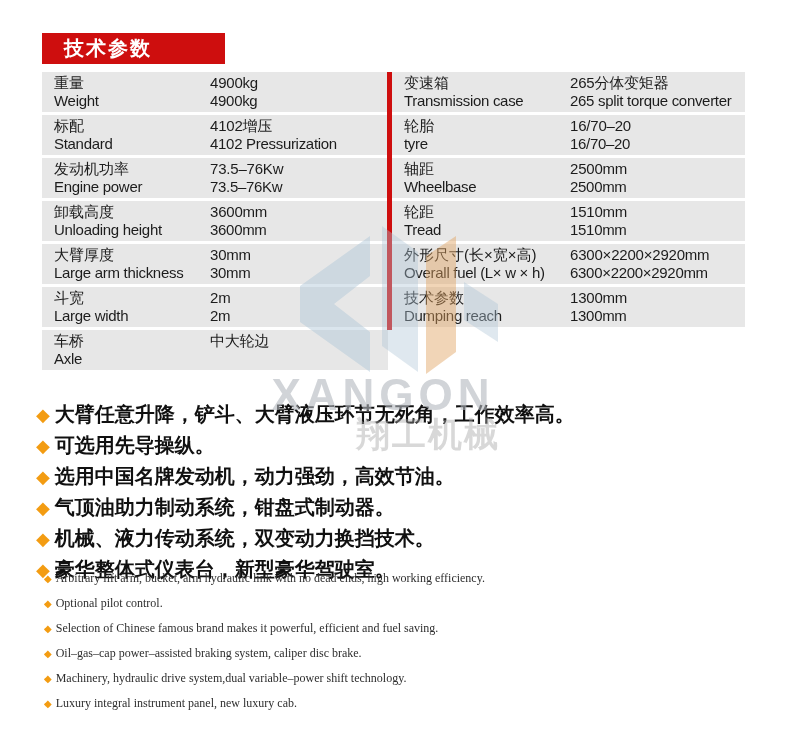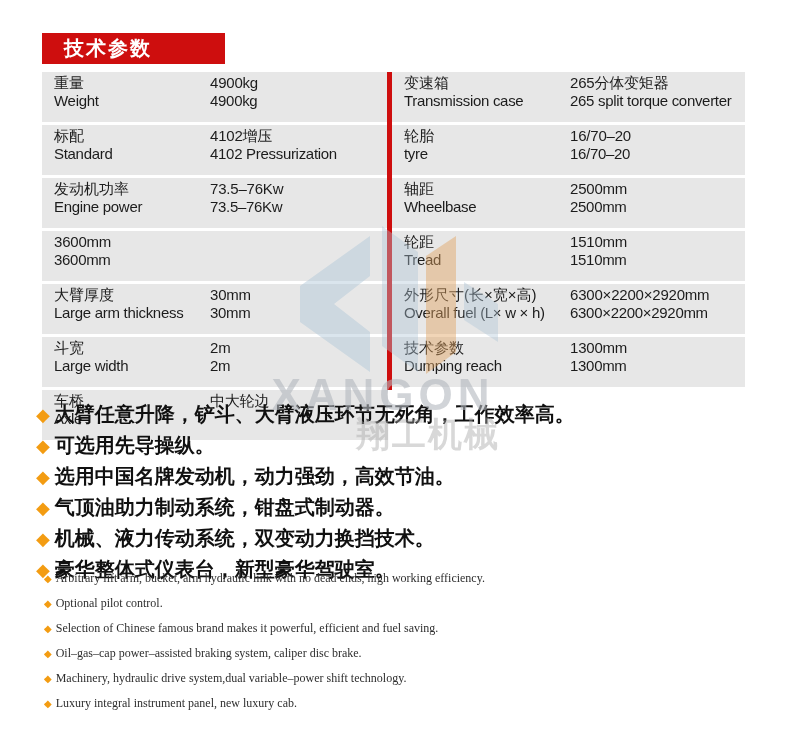--- a/index.html
+++ b/index.html
@@ -17,21 +17,21 @@
     position:absolute;left:42px;top:33px;width:183px;height:31px;
     background:var(--accent-red);color:#fff;font-size:20px;font-weight:bold;
     line-height:31px;padding-left:22px;letter-spacing:2px;
   }
 
   
   .spec-table{position:absolute;top:72px;}
   .spec-table.left{left:42px;width:346px;}
   .spec-table.right{left:387px;width:358px;border-left:5px solid var(--accent-red);}
   .trow{
-    display:flex;background:var(--row-bg);height:50px;margin-bottom:3px;
+    display:flex;background:var(--row-bg);height:40px;margin-bottom:3px;
     padding:2px 0 0 12px;overflow:visible;
   }
   .cell .zh{font-size:15px;color:var(--ink);line-height:18px;white-space:nowrap;}
   .cell .en{font-size:15px;color:var(--ink);line-height:17px;white-space:nowrap;letter-spacing:-0.3px;}
   .spec-table.left  .lab{width:156px;flex:none;}
   .spec-table.right .lab{width:166px;flex:none;}
   .cell.val{flex:1;letter-spacing:-0.2px;}
 
   
   .wm{position:absolute;z-index:4;pointer-events:none;}
@@ -102,20 +102,24 @@
           <div class="zh">发动机功率</div>
           <div class="en">Engine power</div>
         </div>
         <div class="cell val">
           <div class="zh">73.5–76Kw</div>
           <div class="en">73.5–76Kw</div>
         </div>
       </div>
 
       <div class="trow">
+        <div class="cell lab">
+          <div class="zh">卸载高度</div>
+          <div class="en">Unloading height</div>
+        </div>
         <div class="cell val">
           <div class="zh">3600mm</div>
           <div class="en">3600mm</div>
         </div>
       </div>
 
       <div class="trow">
         <div class="cell lab">
           <div class="zh">大臂厚度</div>
           <div class="en">Large arm thickness</div>

